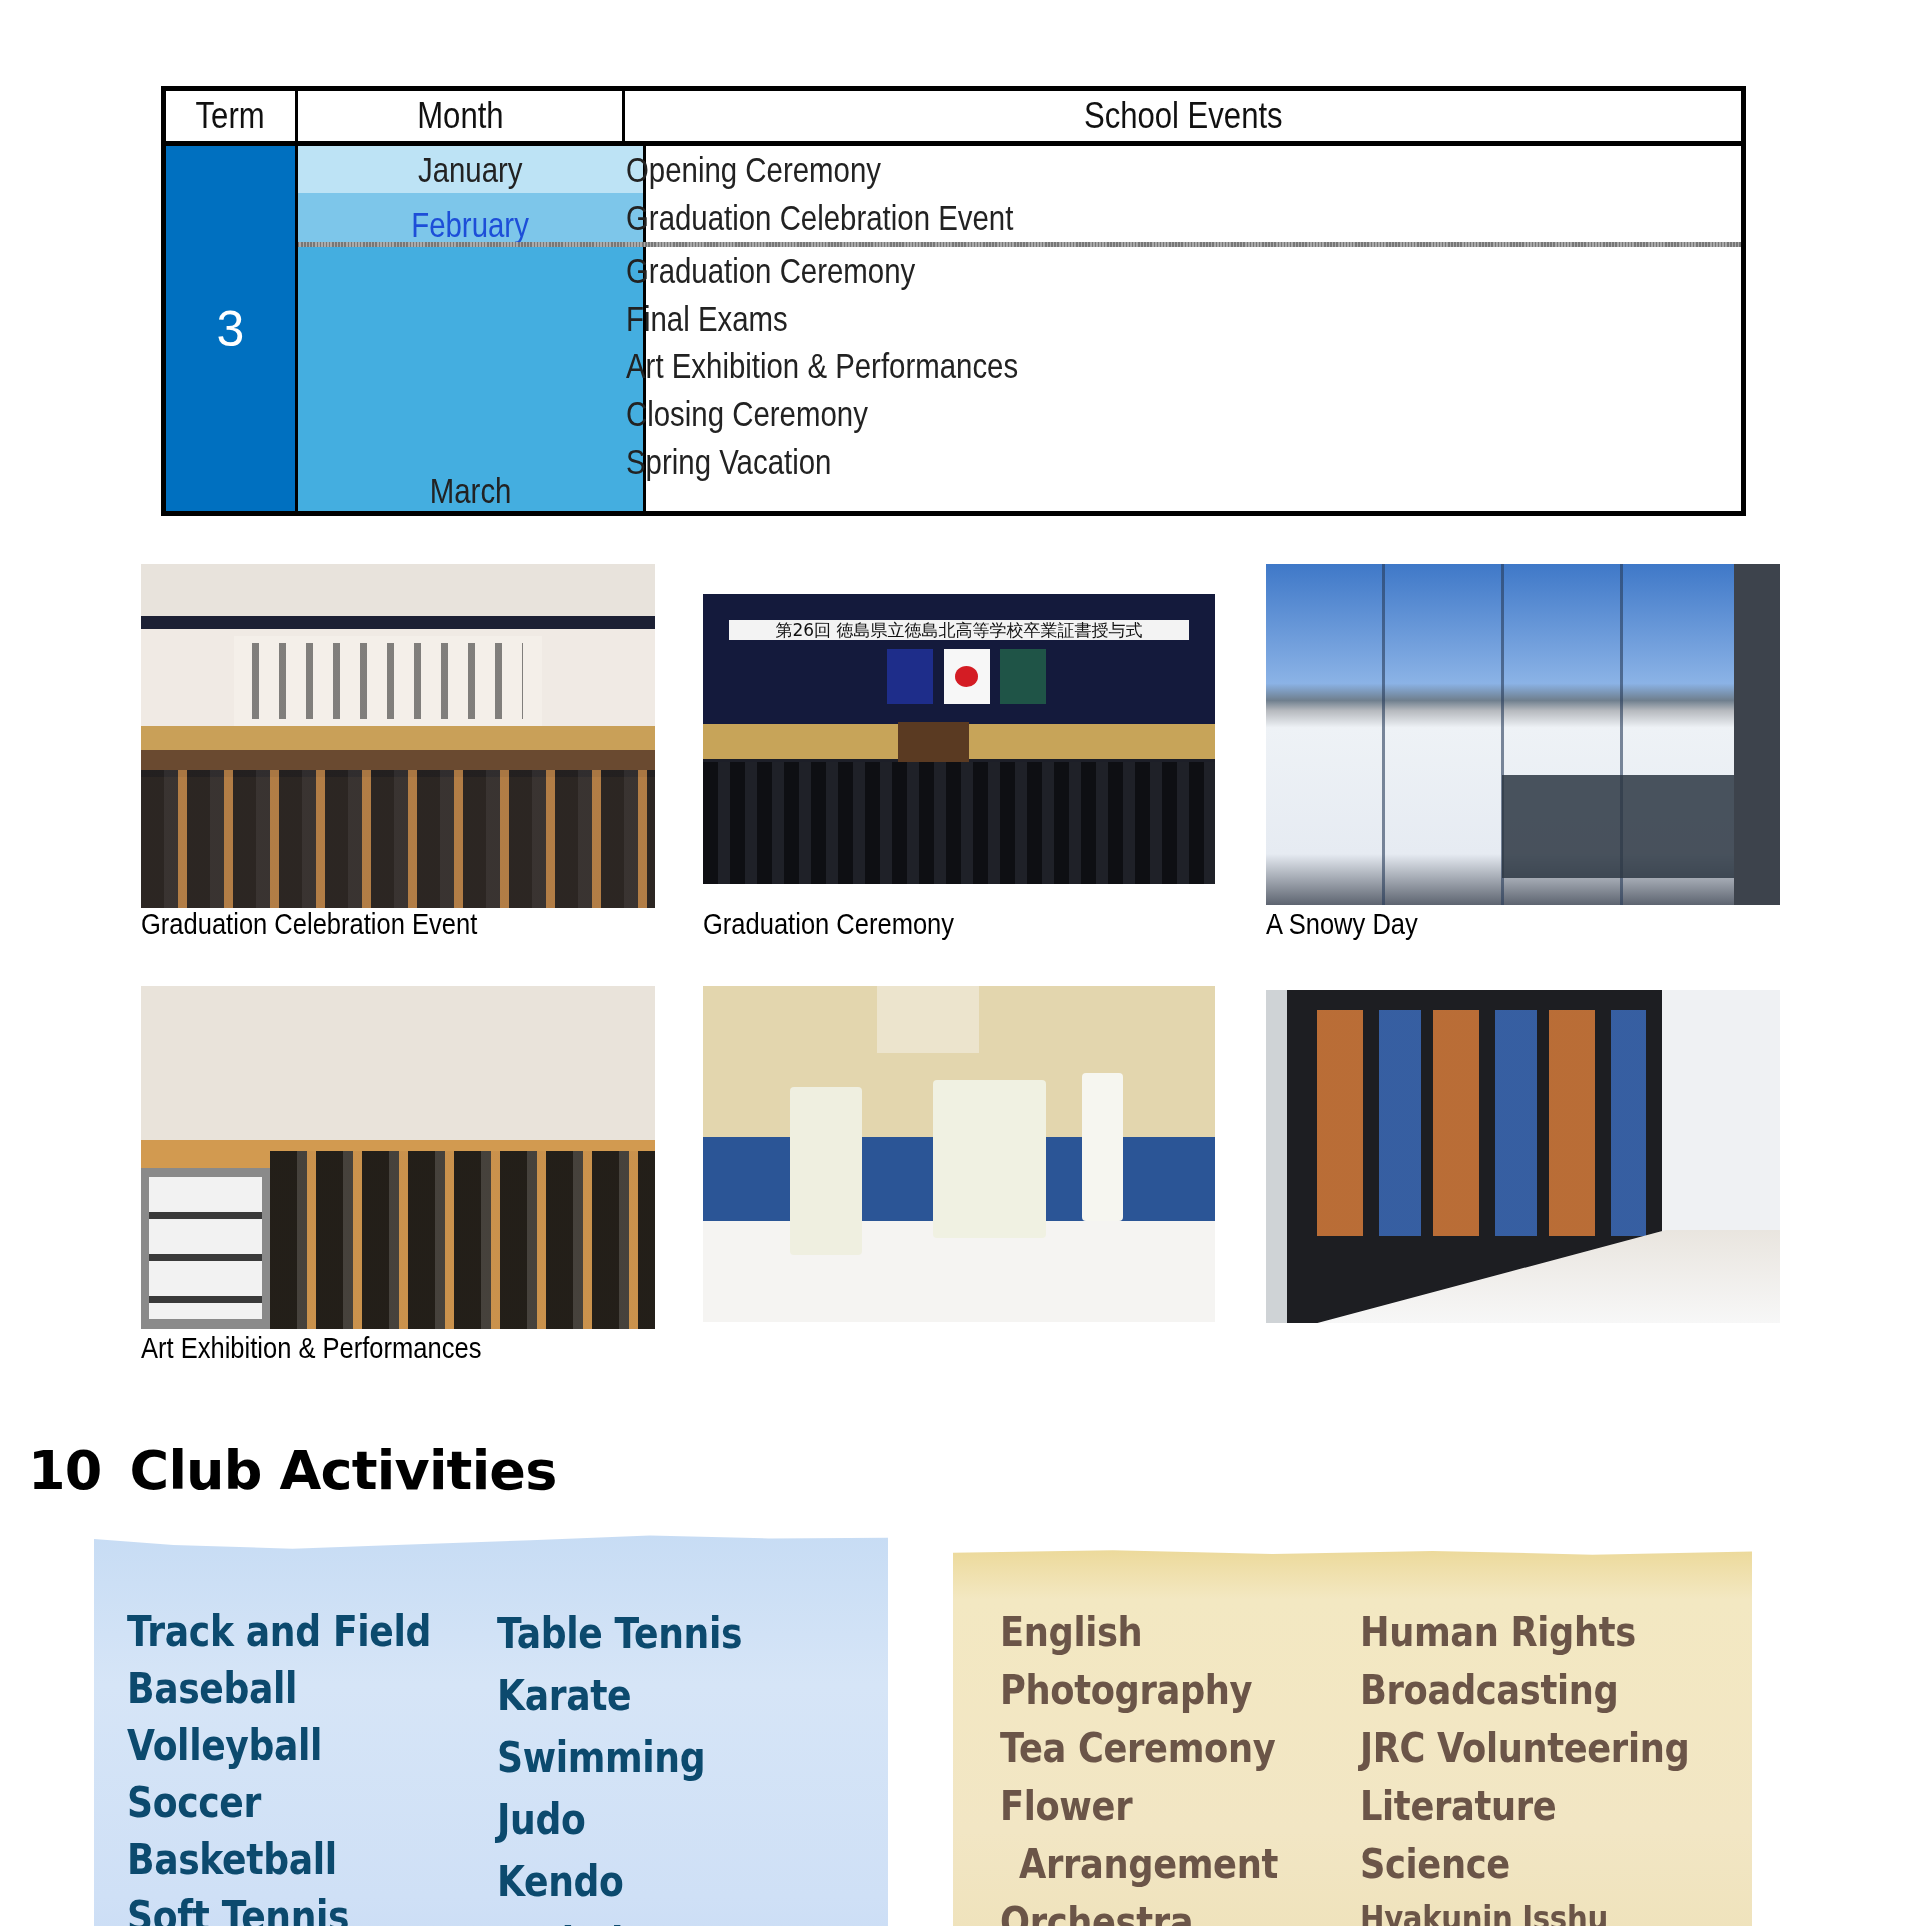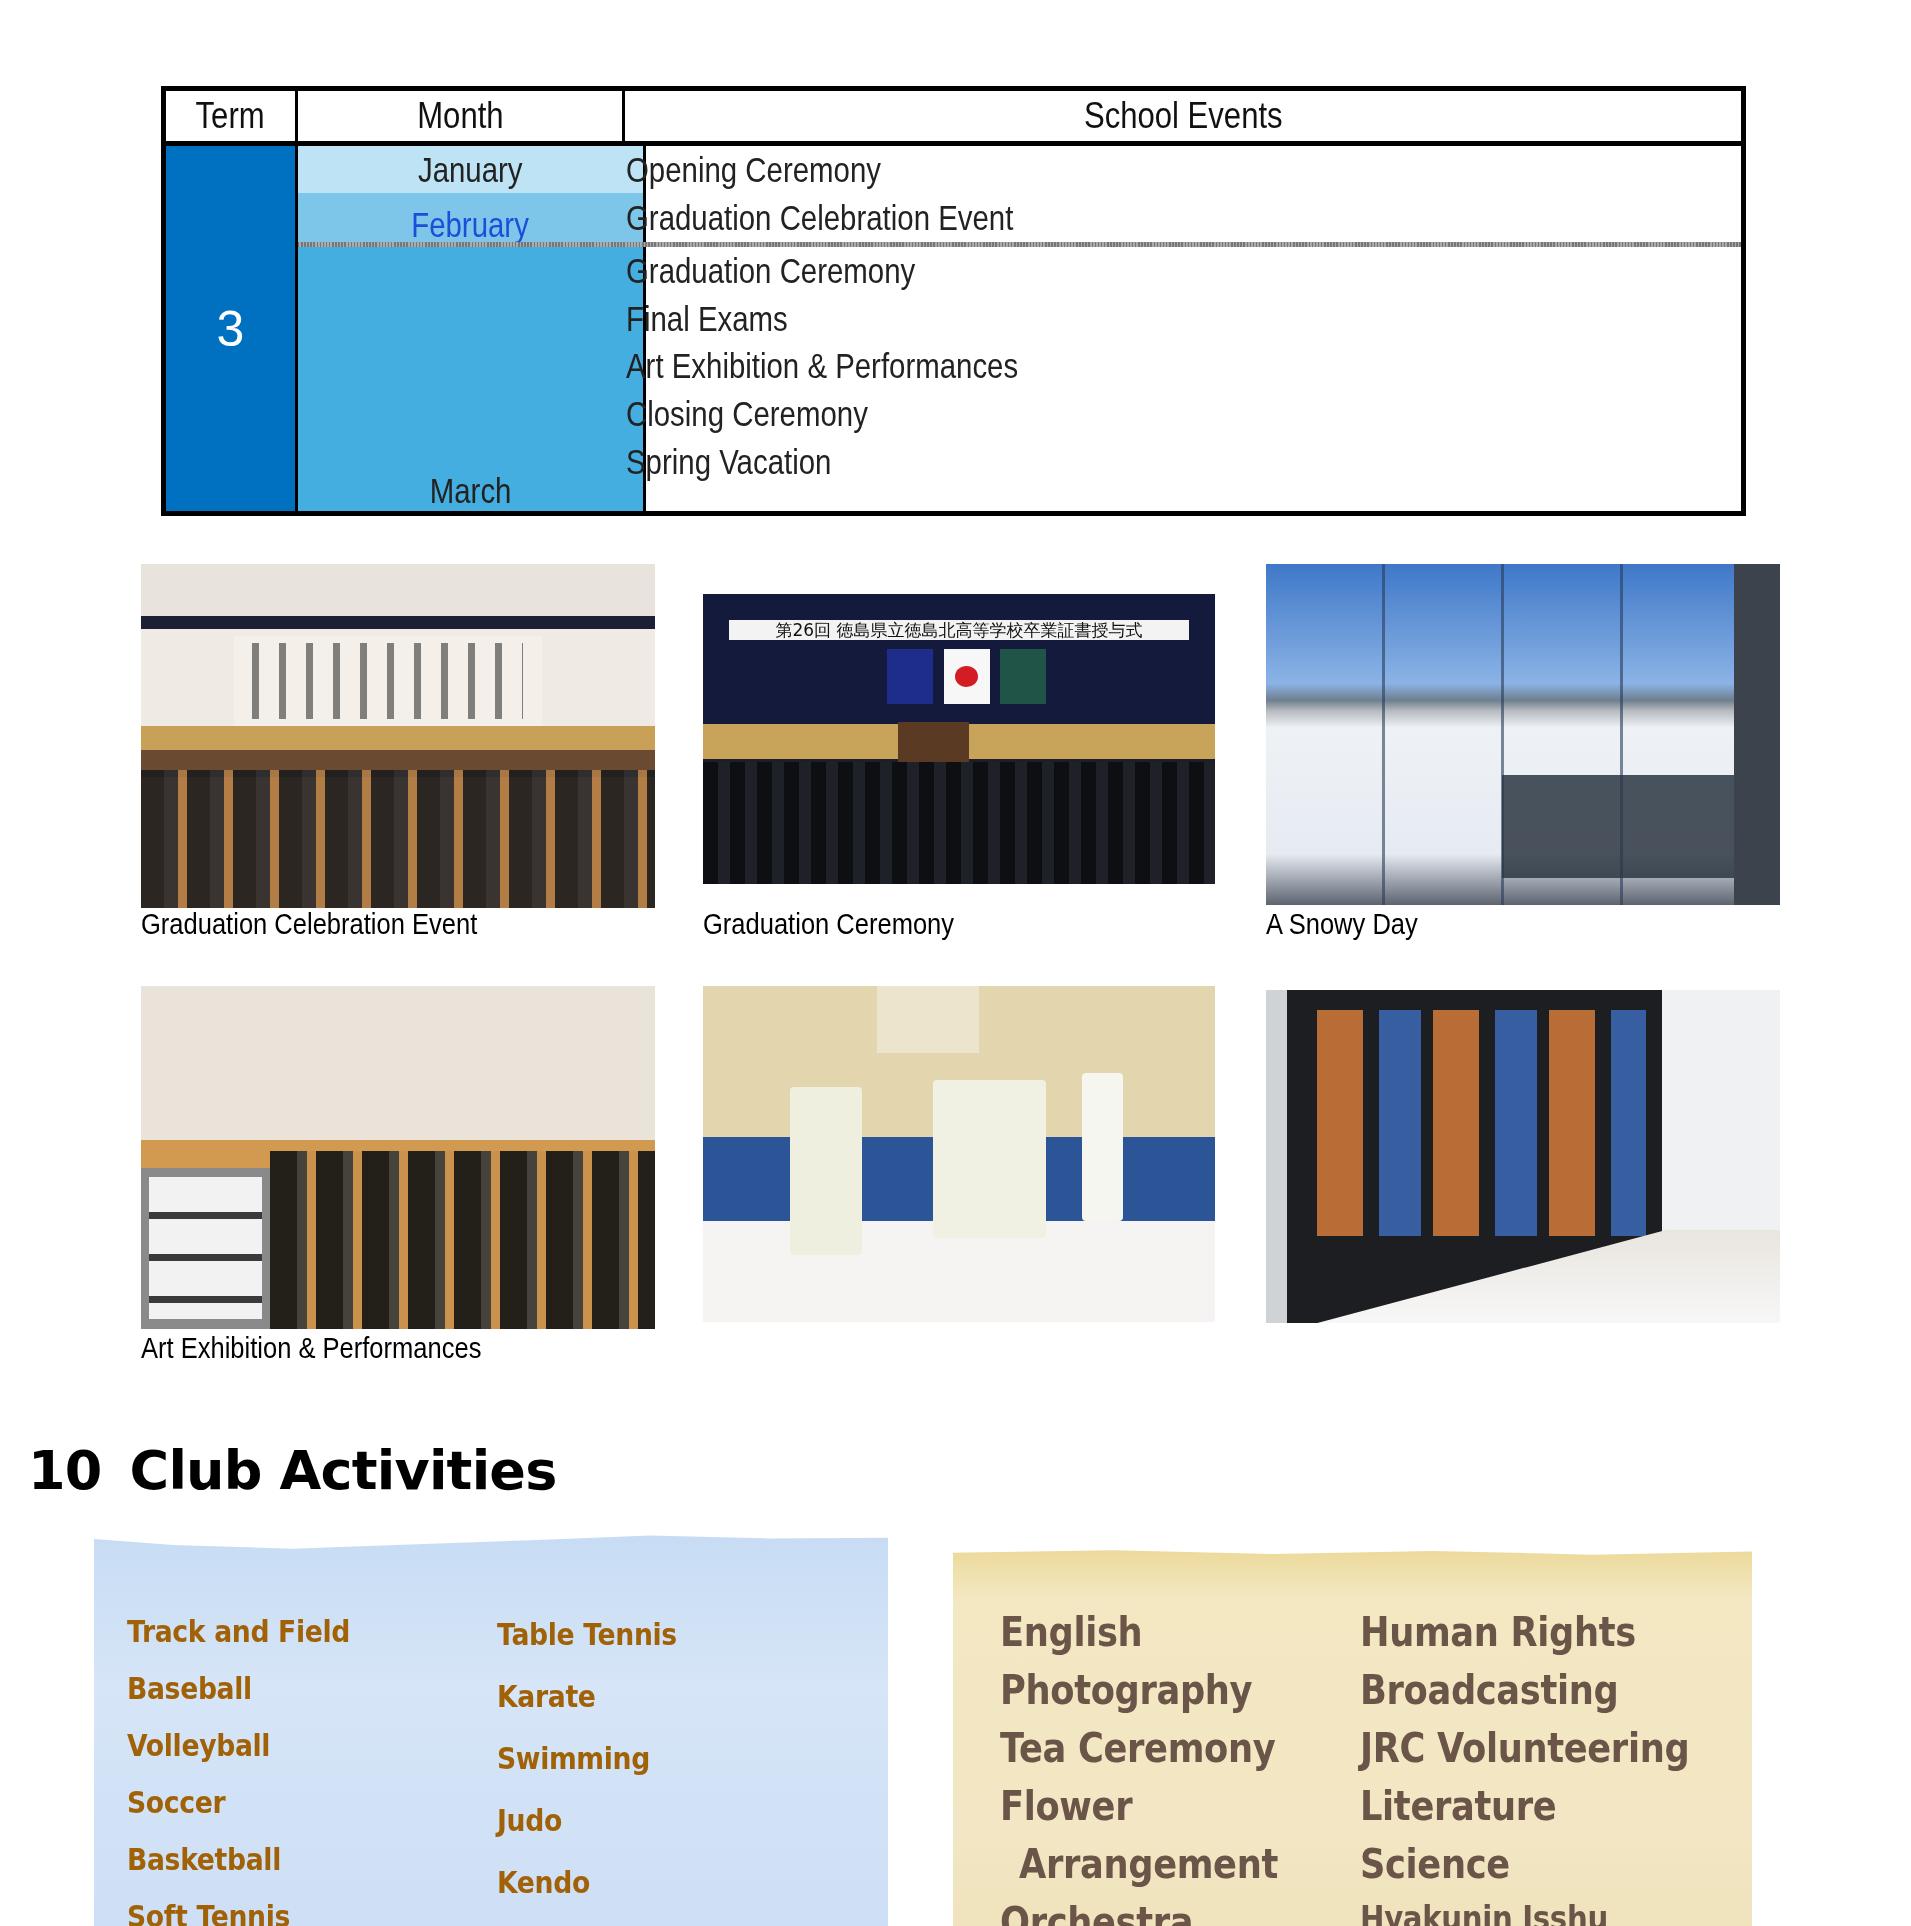--- a/index.html
+++ b/index.html
@@ -97,21 +97,21 @@
 
   
   .box-sports { position: absolute; left: 94px; top: 1533px; width: 794px; height: 605px;
                 background: linear-gradient(180deg, #c7dcf4 0%, #d6e5f7 25%, #cfe0f6 60%, #bfd5f3 100%);
                 clip-path: polygon(0 1%, 10% 2%, 25% 2.6%, 38% 2%, 55% 1.2%, 70% 0.4%, 85% 0.9%, 100% 0.8%, 100% 98%, 85% 97.4%, 70% 98.6%, 50% 97.8%, 30% 98.8%, 12% 98.2%, 0 99.4%); }
   .box-culture { position: absolute; left: 953px; top: 1549px; width: 799px; height: 628px;
                  background: linear-gradient(180deg, #ecd99a 0%, #f3e8c2 8%, #f2e6c4 45%, #ede0b5 75%, #f6efe2 88%, #f8f3ea 100%);
                  clip-path: polygon(0 0.6%, 20% 0.2%, 40% 0.8%, 60% 0.3%, 80% 0.9%, 100% 0.4%, 100% 95%, 85% 96.5%, 70% 97%, 50% 97.6%, 30% 98.8%, 10% 98%, 0 96%); }
   .club-col { position: absolute; font-family: "DejaVu Sans", sans-serif; font-weight: 700; }
   .club-col .item { white-space: nowrap; line-height: 57px; height: 57px; }
-  .sports .item { font-size: 31px; color: #a16207; letter-spacing: -0.4px; }
+  .sports .item { font-size: 42px; color: #0c4a6e; letter-spacing: -0.4px; }
   .sports .item span, .culture .item span { display: inline-block; transform: scaleX(0.86); transform-origin: left center; }
   .culture .item { font-size: 41px; color: #6B5548; line-height: 58px; height: 58px; letter-spacing: -0.4px; }
   .culture .item.small { font-size: 34px; line-height: 51px; height: 51px; }
   .indent { padding-left: 19px; }
 </style>
 </head>
 <body>
 
 <div class="sched">
   <div class="hdr">

